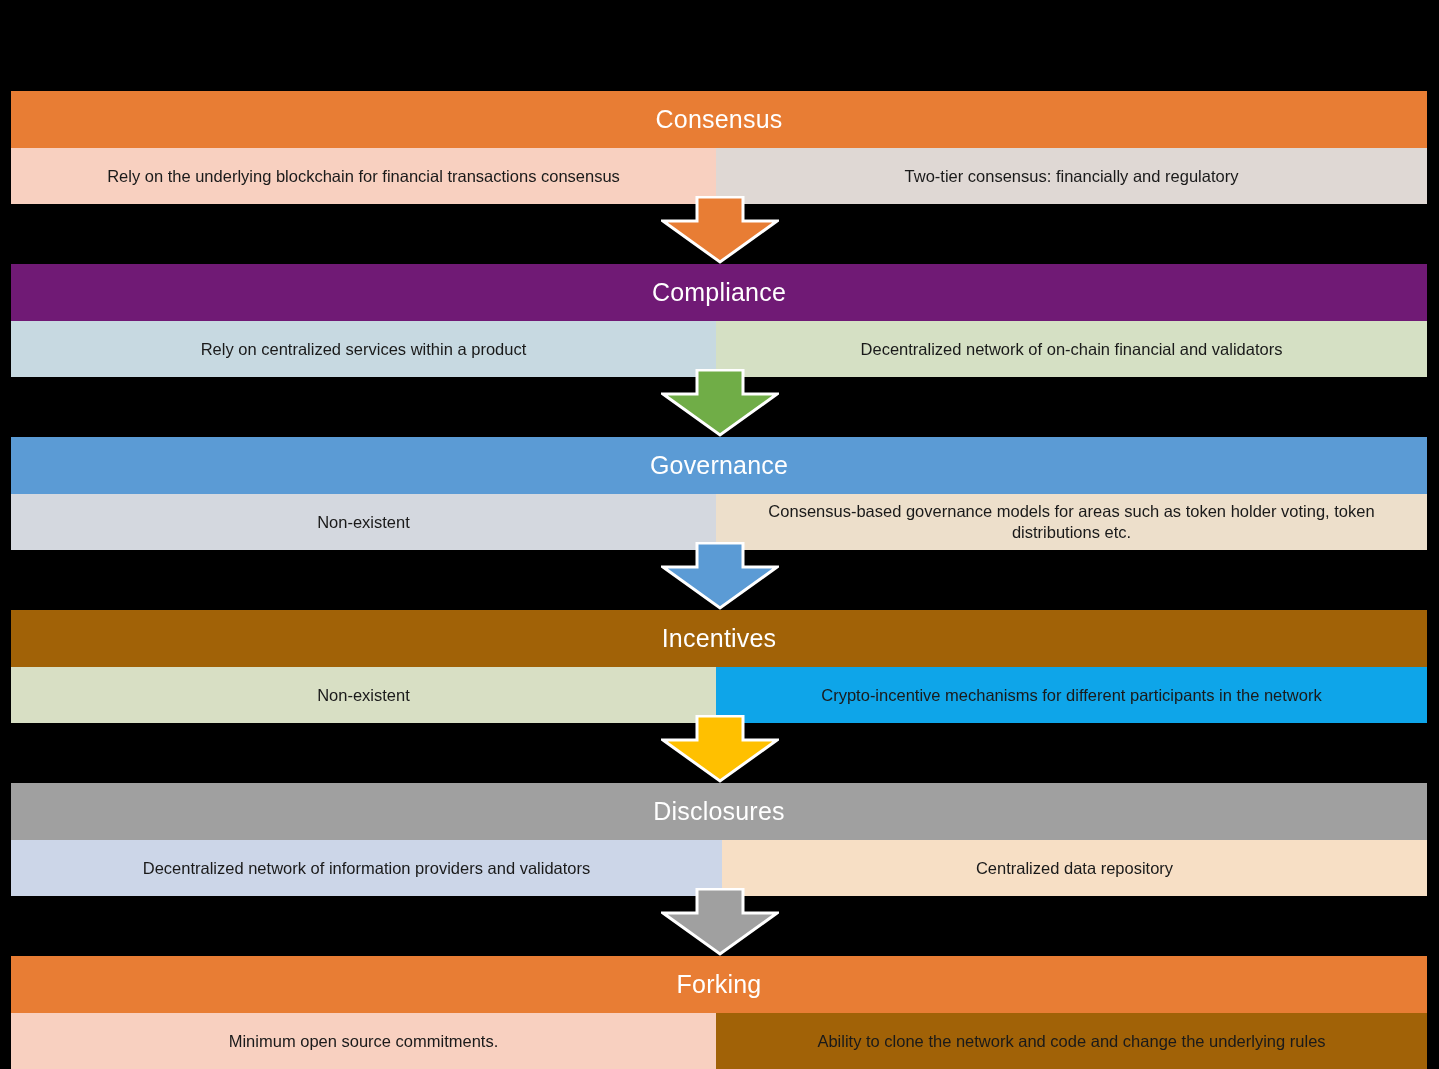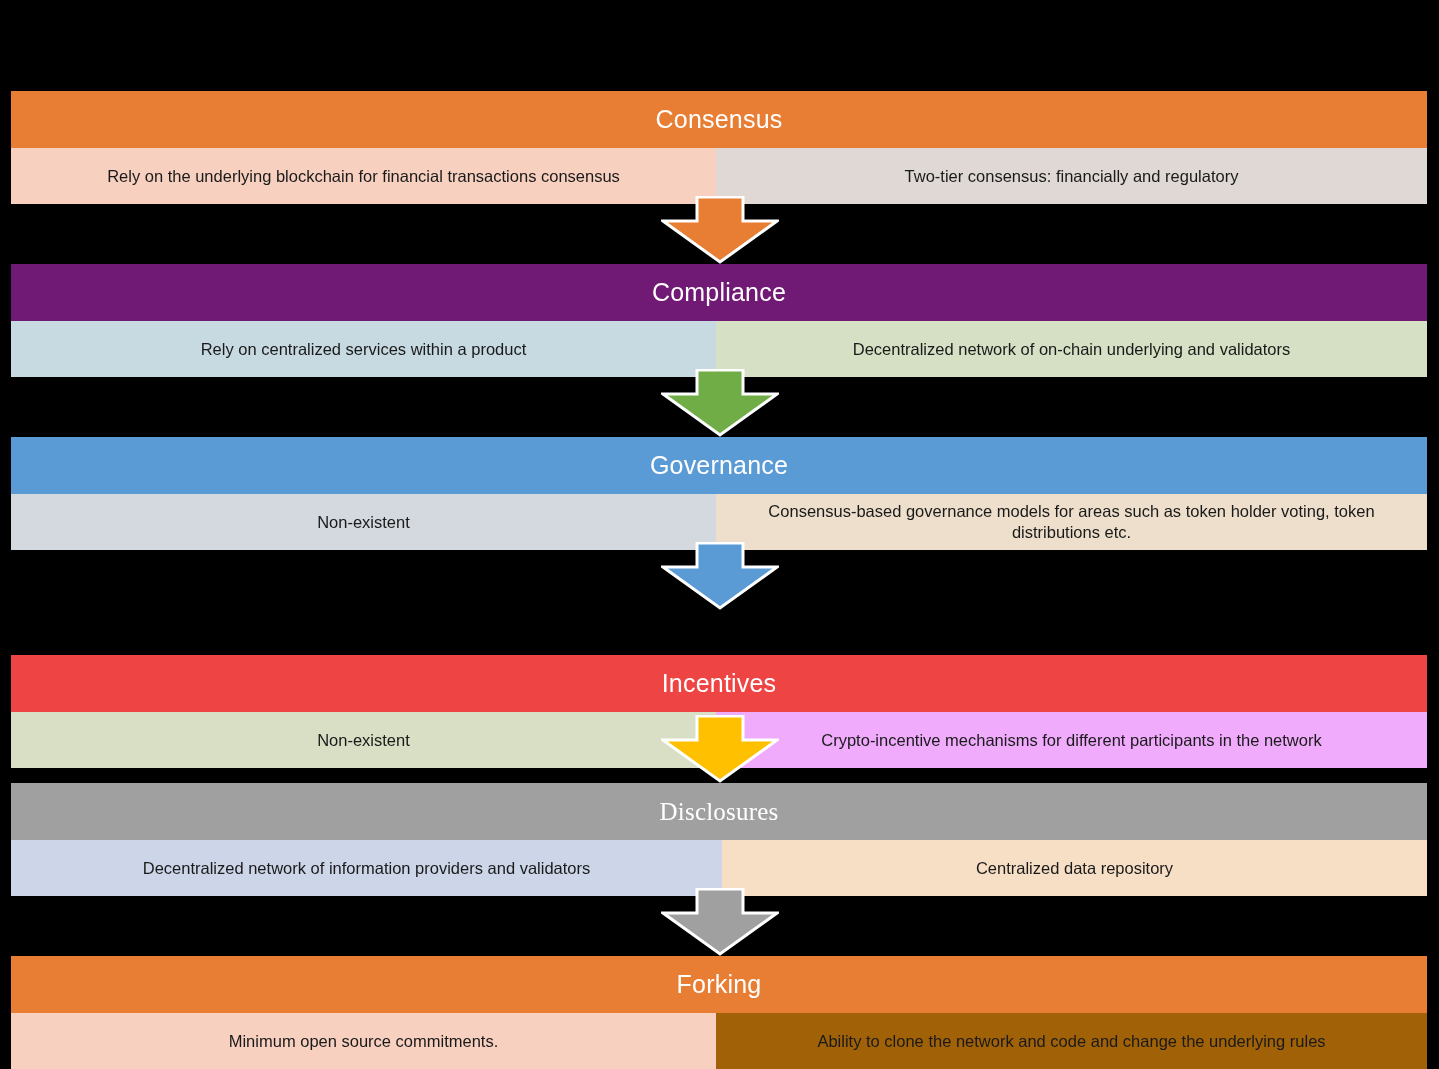--- a/index.html
+++ b/index.html
@@ -113,21 +113,21 @@
 
   <div class="row-block" style="top:264px;">
     <div class="row-header" style="background:#701a75;">
       <span>Compliance</span>
     </div>
     <div class="row-cells">
       <div class="cell cell-left" style="background:#c7d9e1;">
         <span>Rely on centralized services within a product</span>
       </div>
       <div class="cell cell-right" style="background:#d5e0c4;">
-        <span>Decentralized network of on-chain underlying and validators</span>
+        <span>Decentralized network of on-chain financial and validators</span>
       </div>
     </div>
   </div>
 
   <div class="arrow" style="top:369px;">
     <svg viewBox="0 0 118 68" xmlns="http://www.w3.org/2000/svg">
       <polygon points="36,1 82,1 82,25 116,25 59,66 2,25 36,25" fill="#70ad47" stroke="#ffffff" stroke-width="3" stroke-linejoin="miter"></polygon>
     </svg>
   </div>
 
@@ -145,41 +145,41 @@
     </div>
   </div>
 
   <div class="arrow" style="top:542px;">
     <svg viewBox="0 0 118 68" xmlns="http://www.w3.org/2000/svg">
       <polygon points="36,1 82,1 82,25 116,25 59,66 2,25 36,25" fill="#5b9bd5" stroke="#ffffff" stroke-width="3" stroke-linejoin="miter"></polygon>
     </svg>
   </div>
 
   <div class="row-block" style="top:610px;">
-    <div class="row-header" style="background:#ef4444;margin-top:45px;">
+    <div class="row-header" style="background:#a16207;">
       <span>Incentives</span>
     </div>
     <div class="row-cells">
       <div class="cell cell-left" style="background:#d8dfc4;">
         <span>Non-existent</span>
       </div>
-      <div class="cell cell-right" style="background:#f0abfc;">
+      <div class="cell cell-right" style="background:#0ea5e9;">
         <span>Crypto-incentive mechanisms for different participants in the network</span>
       </div>
     </div>
   </div>
 
   <div class="arrow" style="top:715px;">
     <svg viewBox="0 0 118 68" xmlns="http://www.w3.org/2000/svg">
       <polygon points="36,1 82,1 82,25 116,25 59,66 2,25 36,25" fill="#ffc000" stroke="#ffffff" stroke-width="3" stroke-linejoin="miter"></polygon>
     </svg>
   </div>
 
   <div class="row-block" style="top:783px;">
-    <div class="row-header" style="background:#a0a0a0;font-family:Liberation Serif, serif;">
+    <div class="row-header" style="background:#a0a0a0;">
       <span>Disclosures</span>
     </div>
     <div class="row-cells">
       <div class="cell cell-right" style="background:#ccd6e8;">
         <span>Decentralized network of information providers and validators</span>
       </div>
       <div class="cell cell-left" style="background:#f7dfc5;">
         <span>Centralized data repository</span>
       </div>
     </div>

